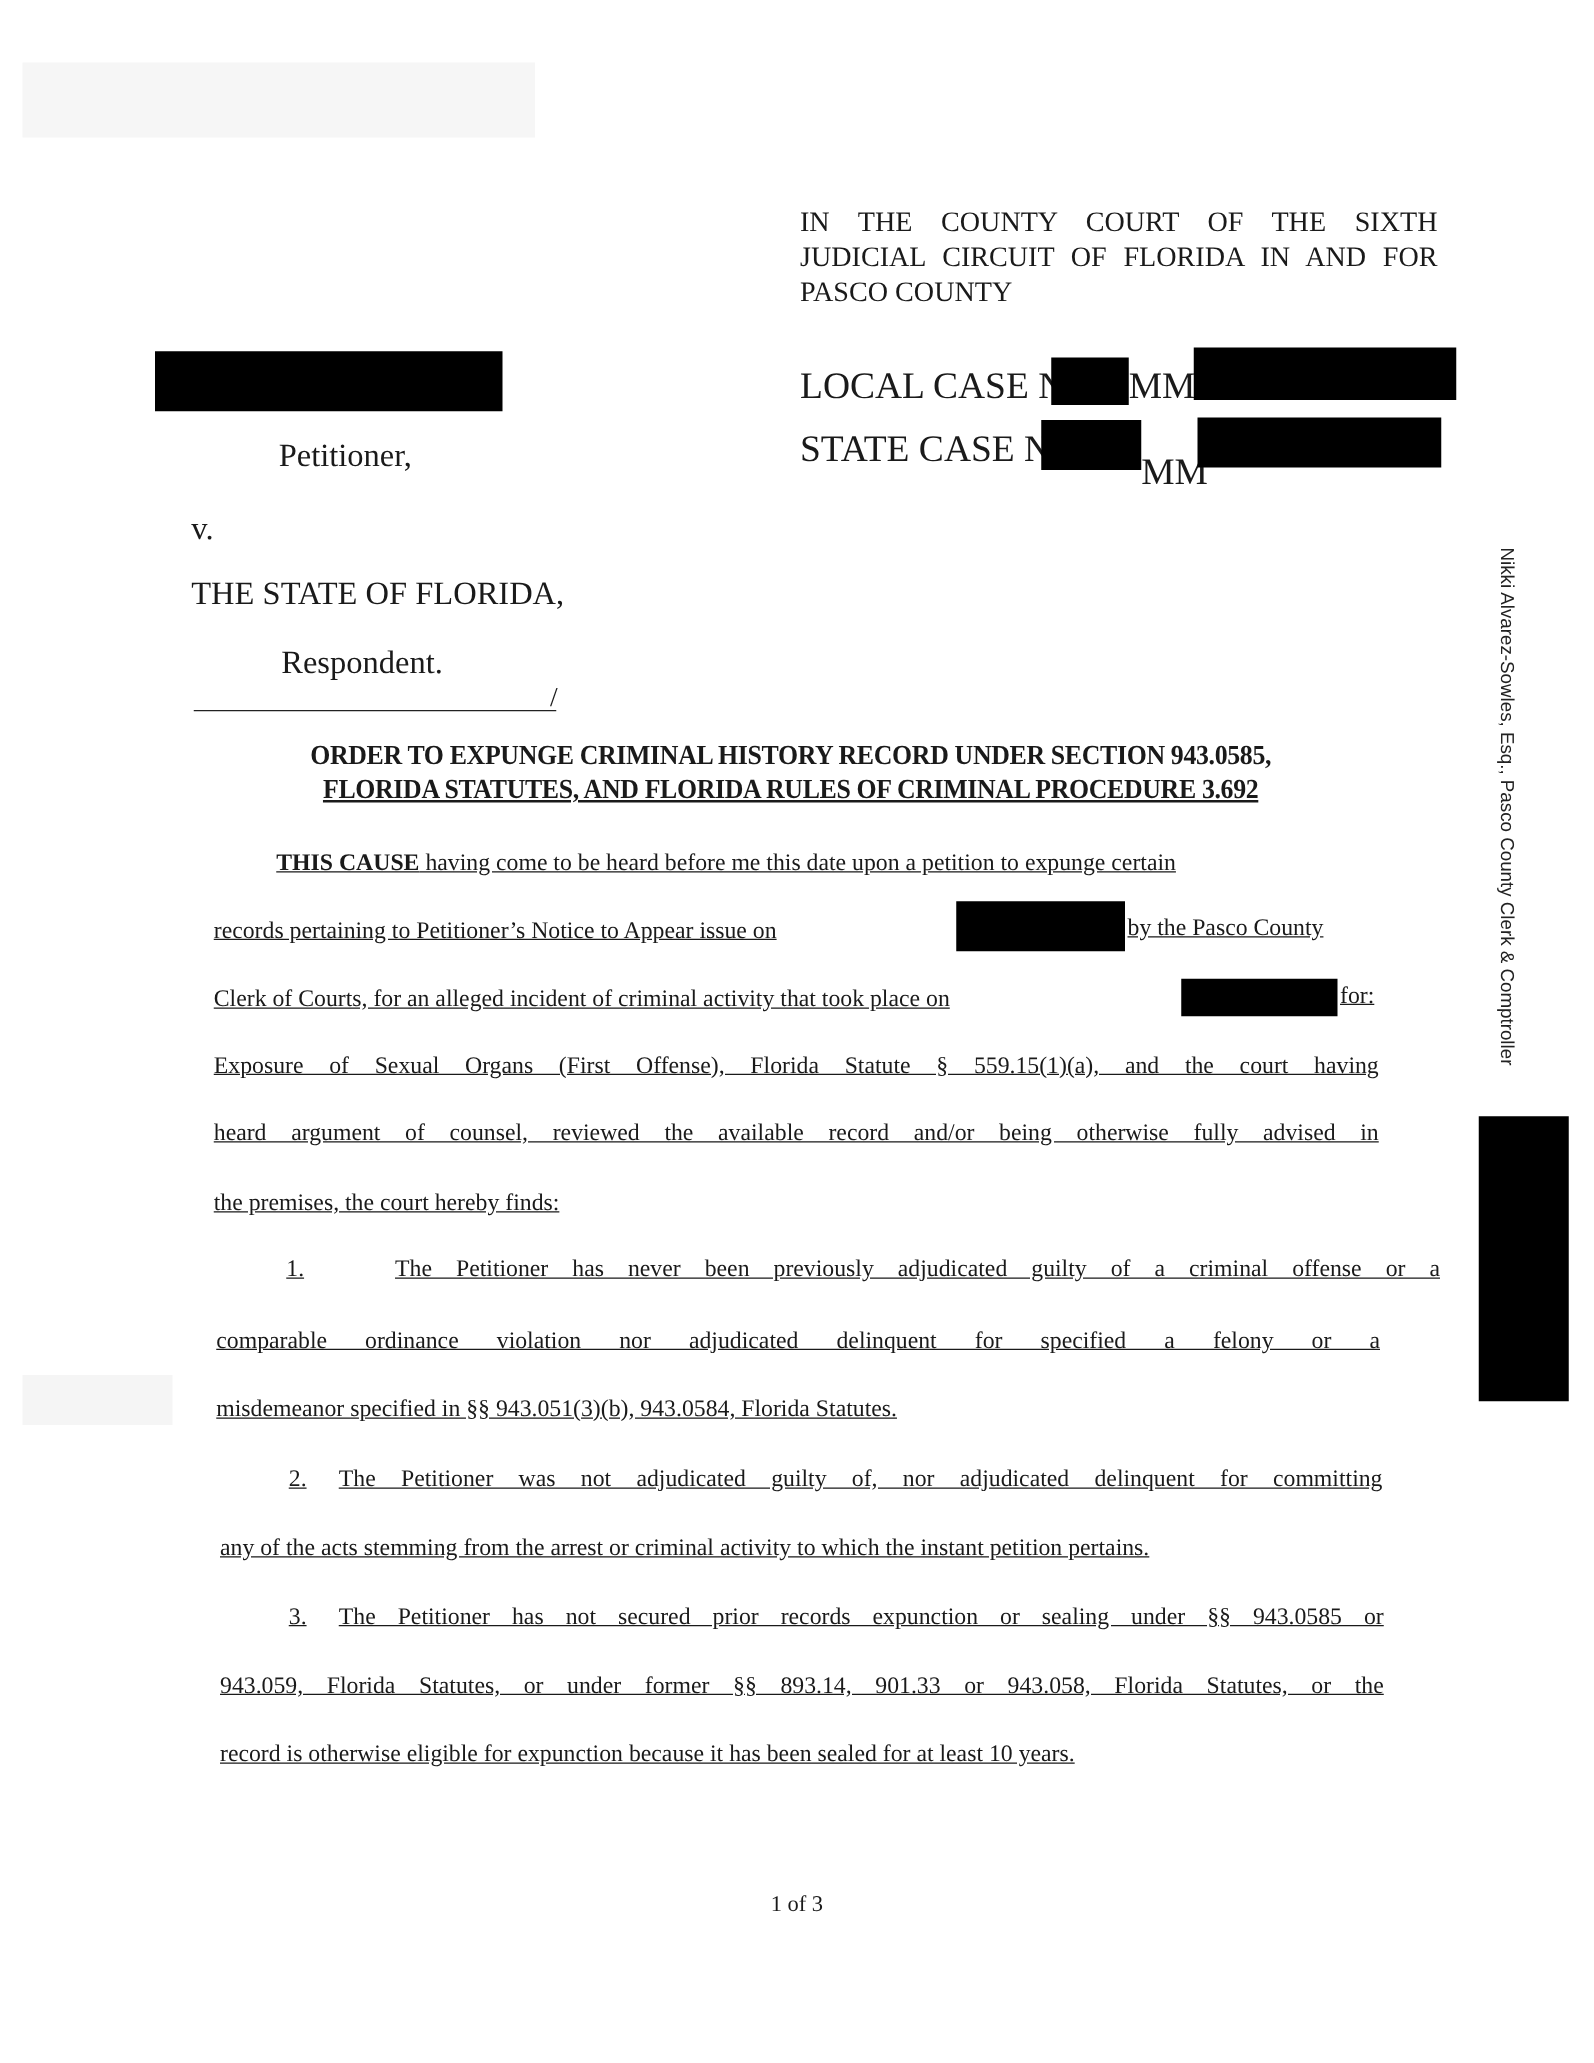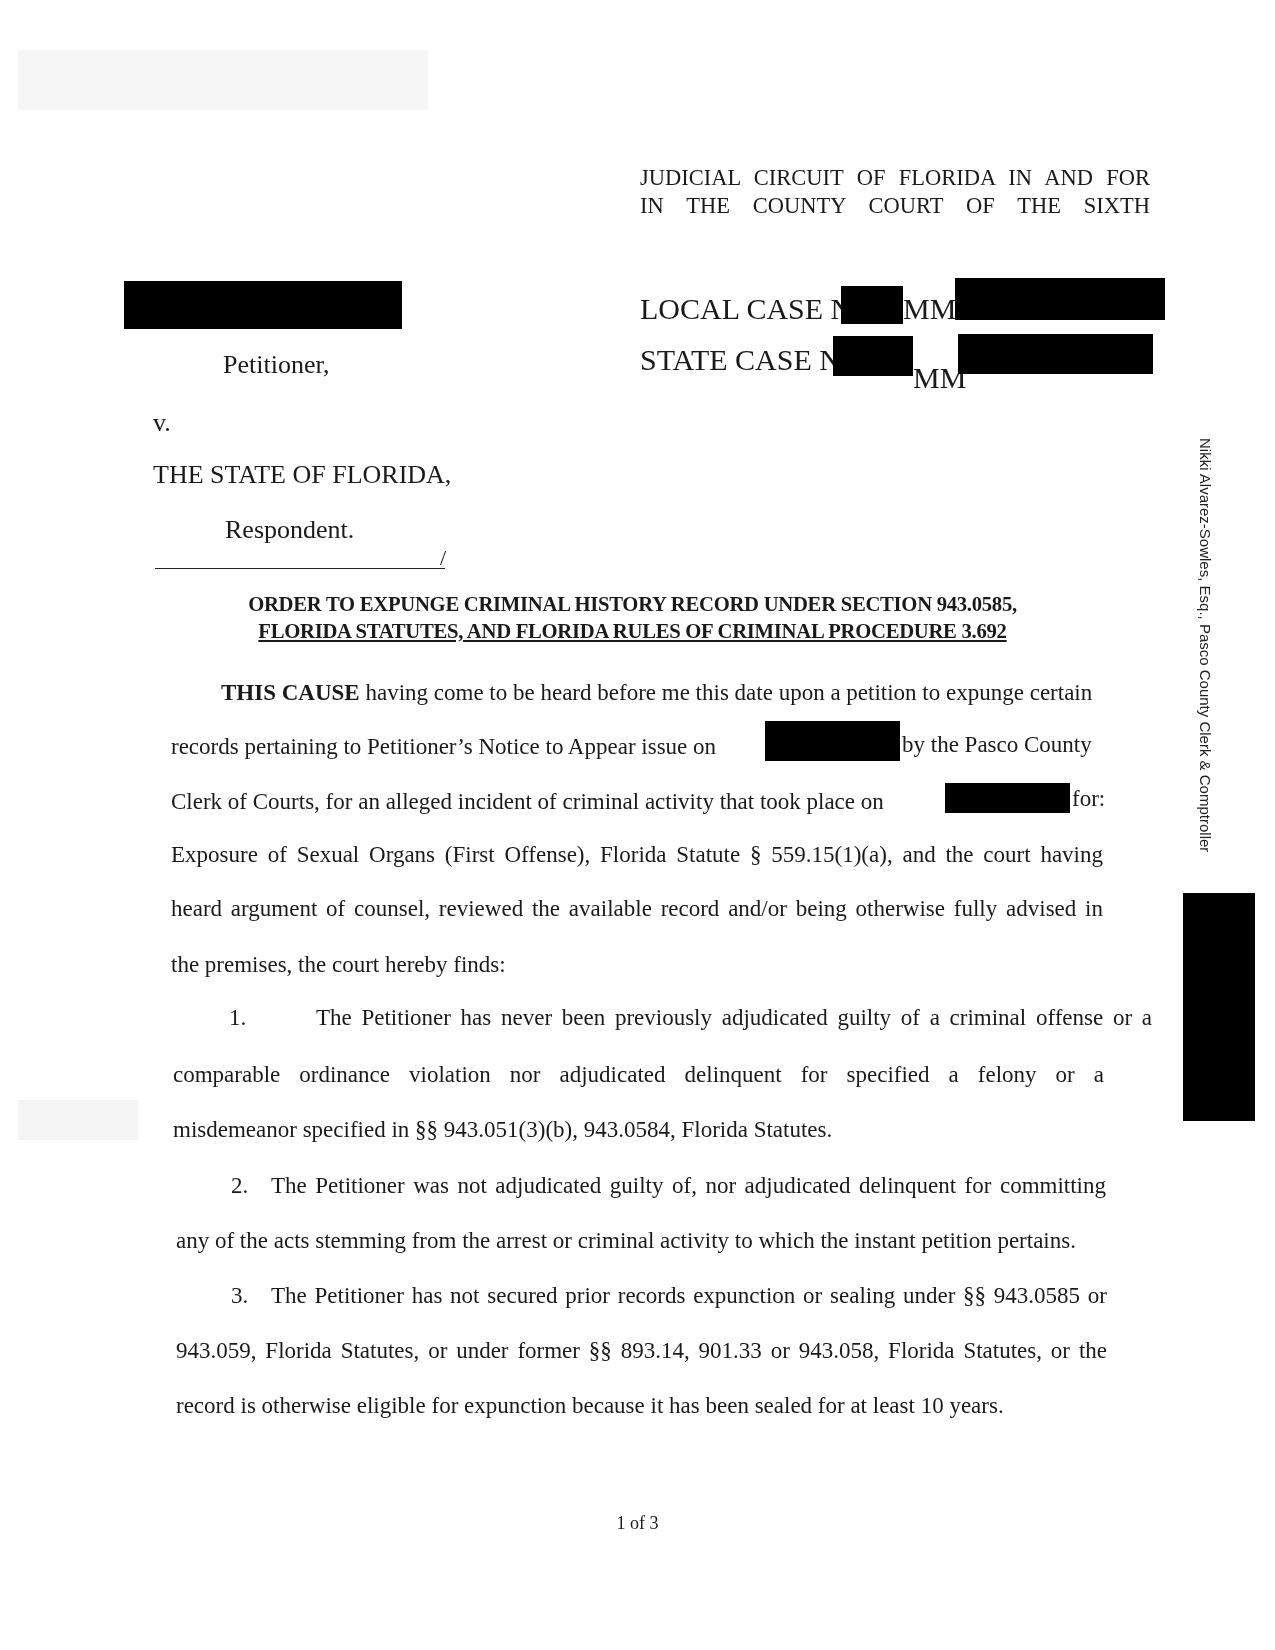--- a/index.html
+++ b/index.html
@@ -9,37 +9,38 @@
   .scan-shade { position:absolute; left:18px; top:50px; width:410px; height:60px; background:#f6f6f6; }
   .scan-shade2 { position:absolute; left:18px; top:1100px; width:120px; height:40px; background:#f5f5f5; }
   .court-header { left:640px; top:164px; width:510px; font-size:22.5px; line-height:28px; }
   .court-header .l1 { text-align:justify; text-align-last:justify; }
   .case-line { font-size:30px; white-space:nowrap; }
   .redact { position:absolute; background:#000; }
   .caption { font-size:26px; }
   .title { left:160px; top:590px; width:945px; text-align:center; font-weight:bold;
            font-size:22px; line-height:27px; font-family:"Liberation Serif", serif; letter-spacing:-0.3px; transform:scaleX(0.94); transform-origin:center; }
   .title .u { text-decoration:underline; }
-  .body-line { font-size:23px; white-space:nowrap; }
+  .body-line { font-size:19px; white-space:nowrap;text-decoration:underline; }
   .justify { text-align:justify; text-align-last:justify; }
   .side-text { left:1197px; top:438px; writing-mode:vertical-rl; font-family:"Liberation Sans", sans-serif;
                font-size:15px; color:#222; white-space:nowrap; }
   .footer { left:0; width:1275px; top:1513px; text-align:center; font-size:18px; }
   .sig-line { left:155px; top:568px; width:290px; height:0; border-top:1.5px solid #222; }
   .slash { left:440px; top:545px; font-size:22px; }
 </style>
 </head>
 <body>
 
 <div class="scan-shade"></div>
 <div class="scan-shade2"></div>
 
 <div class="abs court-header">
+  <div class="l1">IN THE COUNTY COURT OF THE SIXTH</div>
   <div class="l1">JUDICIAL CIRCUIT OF FLORIDA IN AND FOR</div>
-  <div class="l1">IN THE COUNTY COURT OF THE SIXTH</div>
+  <div>PASCO COUNTY</div>
 </div>
 
 <div class="abs case-line" style="left:640px; top:292px;">LOCAL CASE NO.:</div>
 <div class="redact" style="left:841px; top:286px; width:62px; height:38px;"></div>
 <div class="abs case-line" style="left:903px; top:292px;">MM-</div>
 <div class="redact" style="left:955px; top:278px; width:210px; height:42px;"></div>
 
 <div class="abs case-line" style="left:640px; top:343px;">STATE CASE NO.:</div>
 <div class="redact" style="left:833px; top:336px; width:80px; height:40px;"></div>
 <div class="abs case-line" style="left:913px; top:361px;">MM</div>

